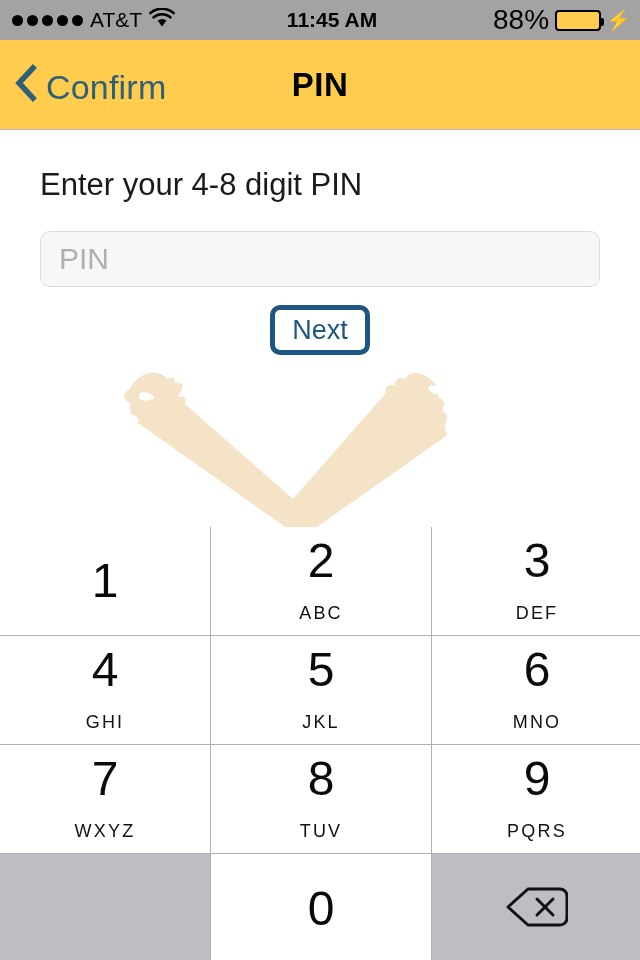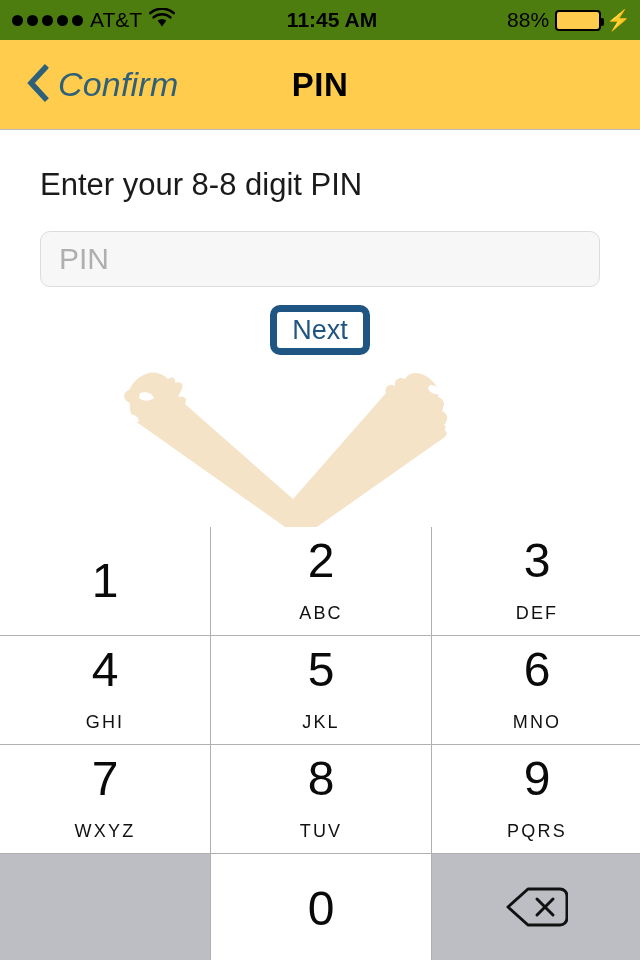--- a/index.html
+++ b/index.html
@@ -26,40 +26,40 @@
   #carrier-label{ font-size:21px; color:#000; letter-spacing:0px; }
   #wifi-icon{ display:block; }
   #status-time{
     position:absolute; left:12px; width:640px; text-align:center;
     font-size:21px; font-weight:bold; color:#000; top:8px;
   }
   #status-right{
     position:absolute; right:9px; top:0; height:40px;
     display:flex; align-items:center; gap:6px;
   }
-  #battery-pct{ font-size:21px; color:#000; }
+  #battery-pct{ font-size:28px; color:#000; }
   .battery{
     width:46px; height:21px; border:2px solid #000; border-radius:4px;
     position:relative; padding:2px; background:#FFCC4D;
   }
   .battery-fill{ height:100%; background:#4CD964; border-radius:1px; }
   .battery-cap{
     position:absolute; right:-5px; top:6px; width:4px; height:8px;
     background:#000; border-radius:0 2px 2px 0;
   }
   #charge-bolt{ font-size:20px; color:#000; line-height:1; margin-left:-1px; }
 
   
   #nav-bar{
     position:absolute; top:40px; left:0; width:640px; height:90px;
     background:#FFCC4D; border-bottom:1px solid #b9b9b9;
   }
   #back-button{
-    position:absolute; left:26px; top:50%; transform:translateY(-50%);
-    display:flex; align-items:center; gap:8px; cursor:pointer;font-style:italic;
+    position:absolute; left:14px; top:50%; transform:translateY(-50%);
+    display:flex; align-items:flex-end; gap:8px; cursor:pointer;
   }
   #back-label{ font-size:34px; color:#2F6079; letter-spacing:0.2px; }
   #nav-title{
     position:absolute; left:0; width:640px; text-align:center;
     top:50%; transform:translateY(-50%);
     font-size:33px; font-weight:bold; color:#000; letter-spacing:0.5px;
   }
 
   
   #content{
@@ -77,21 +77,21 @@
   #pin-input{
     position:absolute; left:40px; top:100px; width:560px; height:56px;
     background:#F7F7F7; border:1px solid #DCDCDC; border-radius:10px;
     font-size:30px; color:#AFAFAF; padding:0 18px;
     font-family:"Liberation Sans", sans-serif;
     outline:none;
   }
   #pin-input::placeholder{ color:#AFAFAF; opacity:1; }
   #next-button{
     position:absolute; left:270px; top:174px; width:100px; height:50px;
-    border:7px solid #737373; border-radius:10px; background:#fff;
+    border:5px solid #737373; border-radius:10px; background:#fff;
     color:#1F5582; font-size:27px; font-family:"Liberation Sans", sans-serif;
     cursor:pointer; line-height:1;
   }
 
   
   #keypad{
     position:absolute; top:527px; left:0; width:640px; height:433px;
     display:grid;
     grid-template-columns:210px 220px 210px;
     grid-template-rows:108px 108px 108px 109px;
@@ -110,21 +110,21 @@
   .key .letters{
     font-size:18px; color:#111; letter-spacing:2.2px; margin-top:19px; line-height:1;
   }
   .key.has-letters .digit{ margin-top:-4px; }
   .key.blank{ background:#BCBEC3; cursor:default; }
   .key.delete{ background:#BCBEC3; }
 </style>
 </head>
 <body>
 
-<div id="status-bar" style="background: #4d7c0f;">
+<div id="status-bar" style="background: #a3a3a3;">
   <div id="status-left">
     <span class="sig-dots">
       <span class="sig-dot"></span>
         <span class="sig-dot"></span>
         <span class="sig-dot"></span>
         <span class="sig-dot"></span>
         <span class="sig-dot"></span>
     </span>
     <span id="carrier-label">AT&amp;T</span>
     <span id="wifi-icon">
@@ -179,21 +179,21 @@
         C6,30 4,24 9,20 Z"></path>
       <path fill="#ffffff" d="M22,22 C28,20 34,22 36,27 C31,31 24,30 21,27 Z"></path>
       <path fill="#ffffff" d="M8,44 C14,42 20,45 21,50 C15,53 9,51 7,47 Z"></path>
       <path fill="#ffffff" d="M18,62 C26,60 34,63 35,69 C27,72 19,69 17,65 Z"></path>
       <path fill="#ffffff" d="M312,14 C318,14 323,18 322,23 C316,24 311,21 310,17 Z"></path>
       <path fill="#ffffff" d="M326,34 C332,34 336,38 334,43 C329,43 325,40 325,37 Z"></path>
       <path fill="#ffffff" d="M328,56 C334,56 338,60 335,64 C330,64 327,61 327,58 Z"></path>
     </svg>
   </div>
 
-  <div id="prompt-text">Enter your 8-8 digit PIN</div>
+  <div id="prompt-text">Enter your 4-8 digit PIN</div>
 
   <input id="pin-input" type="text" placeholder="PIN" style="">
 
   <button id="next-button" style="border-color: rgb(31, 85, 130); color: rgb(31, 85, 130);">Next</button>
 </div>
 
 <div id="keypad" style="background: rgb(176, 176, 176);">
     <div class="key" style="background: rgb(255, 255, 255);">
       <span class="digit">1</span>
     </div>

